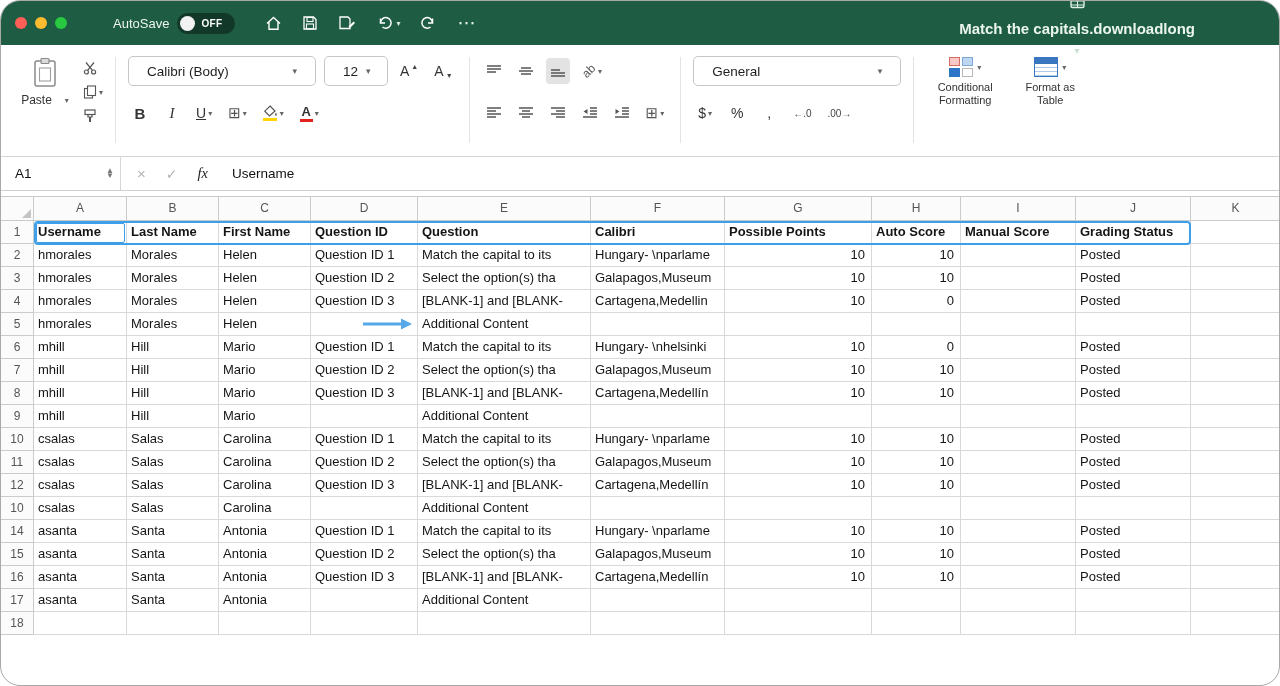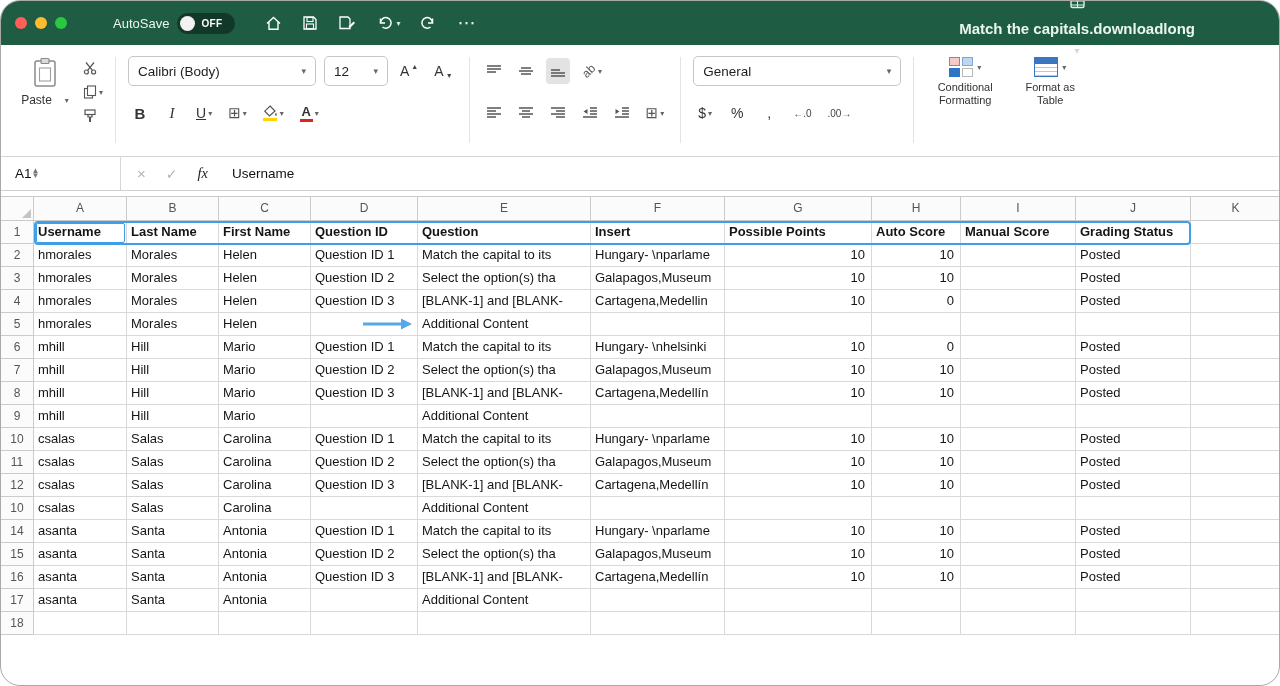--- a/index.html
+++ b/index.html
@@ -32,21 +32,21 @@
   
   .ribbon { height:112px; background:#fff; border-bottom:1px solid #D5D5D5; display:flex; align-items:flex-start; padding:10px 8px 0 16px; }
   .vsep { width:1px; background:#E3E3E3; height:86px; margin:2px 12px 0 12px; }
   .g { display:flex; flex-direction:column; gap:10px; }
   .rrow { display:flex; align-items:center; gap:8px; height:32px; }
   .g-clip { flex-direction:row; gap:10px; }
   .paste-btn { display:flex; flex-direction:column; align-items:center; width:56px; gap:4px; padding-top:2px; }
   .paste-lab { font-size:12px; color:#333; display:flex; align-items:center; gap:13px; }
   .clip-col { display:flex; flex-direction:column; gap:10px; padding-top:6px; }
   .sicon { display:inline-flex; align-items:center; gap:2px; }
-  .combo { height:30px; border:1px solid #C6C6C6; border-radius:5px; background:#fff; display:flex; align-items:center; justify-content:space-between; padding:0 9px; font-size:13.5px; color:#1F1F1F; }
+  .combo { height:30px; border:1px solid #C6C6C6; border-radius:5px; background:#fff; display:flex; align-items:center; justify-content:space-between; padding:0 18px; font-size:13.5px; color:#1F1F1F; }
   .combo .chev { font-size:9px; color:#666; margin-left:8px; }
   .w-fontname { width:188px; } .w-fontsize { width:64px; } .w-general { width:208px; }
   .btn { display:inline-flex; align-items:center; justify-content:center; min-width:24px; height:26px; border-radius:4px; font-size:14px; color:#333; gap:2px; padding:0 4px; }
   .btn.selbg { background:#E3E3E3; }
   .b-b { font-weight:800; font-size:15px; }
   .b-i { font-style:italic; font-family:"Liberation Serif",serif; font-size:15px; }
   .u-text { text-decoration:underline; font-size:14px; }
   .chev8 { font-size:8px; color:#666; }
   .ssup { font-size:7px; color:#444; margin-top:-9px; }
   .ssdn { font-size:7px; color:#444; margin-bottom:-9px; }
@@ -68,21 +68,21 @@
   .cf-a { background:#F6C9C6; border:1px solid #D86B63; }
   .cf-b { background:#BDD7F1; border:1px solid #7FA8D6; }
   .cf-c { background:#2E75C8; }
   .cf-d { background:#fff; border:1px solid #B9B9B9; }
   .ft-icon { width:24px; height:20px; border:1px solid #3B76C0; display:flex; flex-direction:column; }
   .ft-head { height:6px; background:#3B76C0; }
   .ft-body { flex:1; background:repeating-linear-gradient(#fff,#fff 3px,#AECBEA 3px,#AECBEA 4px); }
 
   
   .formula-bar { height:34px; display:flex; align-items:stretch; border-bottom:1px solid #CFCFCF; background:#fff; }
-  .name-box { width:120px; display:flex; align-items:center; justify-content:flex-start; padding:0 6px 0 14px; border-right:1px solid #D6D6D6; font-size:13.5px; color:#111; }
+  .name-box { width:120px; display:flex; align-items:center; justify-content:space-between; padding:0 6px 0 14px; border-right:1px solid #D6D6D6; font-size:13.5px; color:#111; }
   .stepper { display:flex; flex-direction:column; line-height:.62; font-size:8px; color:#777; }
   .fb-icons { display:flex; align-items:center; gap:20px; padding:0 16px; }
   .fb-x { color:#B3B3B3; font-size:15px; }
   .fb-ck { color:#B3B3B3; font-size:14px; }
   .fb-fx { font-style:italic; font-family:"Liberation Serif",serif; font-size:14.5px; color:#222; }
   .fb-value { display:flex; align-items:center; font-size:13.5px; color:#111; padding-left:8px; }
   .fb-gap { height:6px; border-bottom:1px solid #C9C9C9; background:#fff; }
 
   
   .sheet-wrap { position:relative; background:#fff; }
@@ -384,21 +384,21 @@
         <div class="ch">H</div>
         <div class="ch">I</div>
         <div class="ch">J</div>
         <div class="ch">K</div>
         <div class="rh">1</div>
         <div class="cell hdr">Username</div>
         <div class="cell hdr">Last Name</div>
         <div class="cell hdr">First Name</div>
         <div class="cell hdr">Question ID</div>
         <div class="cell hdr">Question</div>
-        <div class="cell hdr">Insert</div>
+        <div class="cell hdr">Calibri</div>
         <div class="cell hdr">Possible Points</div>
         <div class="cell hdr">Auto Score</div>
         <div class="cell hdr">Manual Score</div>
         <div class="cell hdr">Grading Status</div>
         <div class="cell"></div>
         <div class="rh">2</div>
         <div class="cell">hmorales</div>
         <div class="cell">Morales</div>
         <div class="cell">Helen</div>
         <div class="cell">Question ID 1</div>

